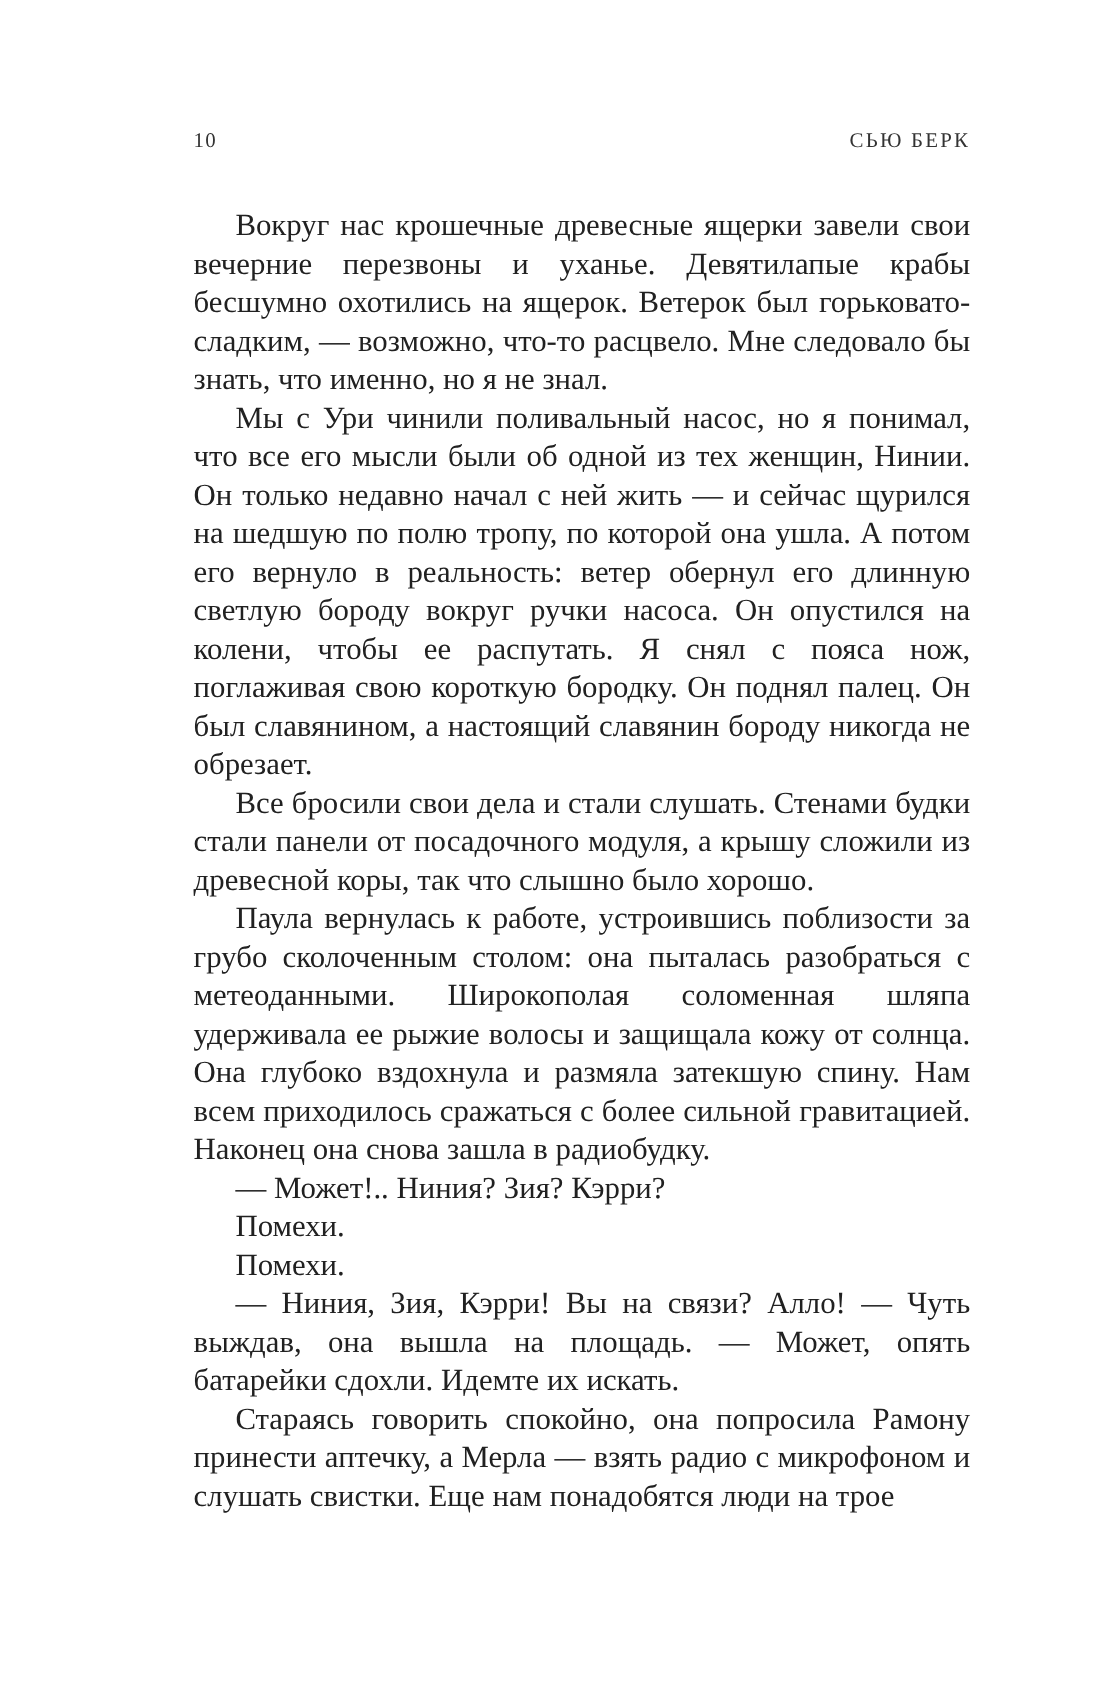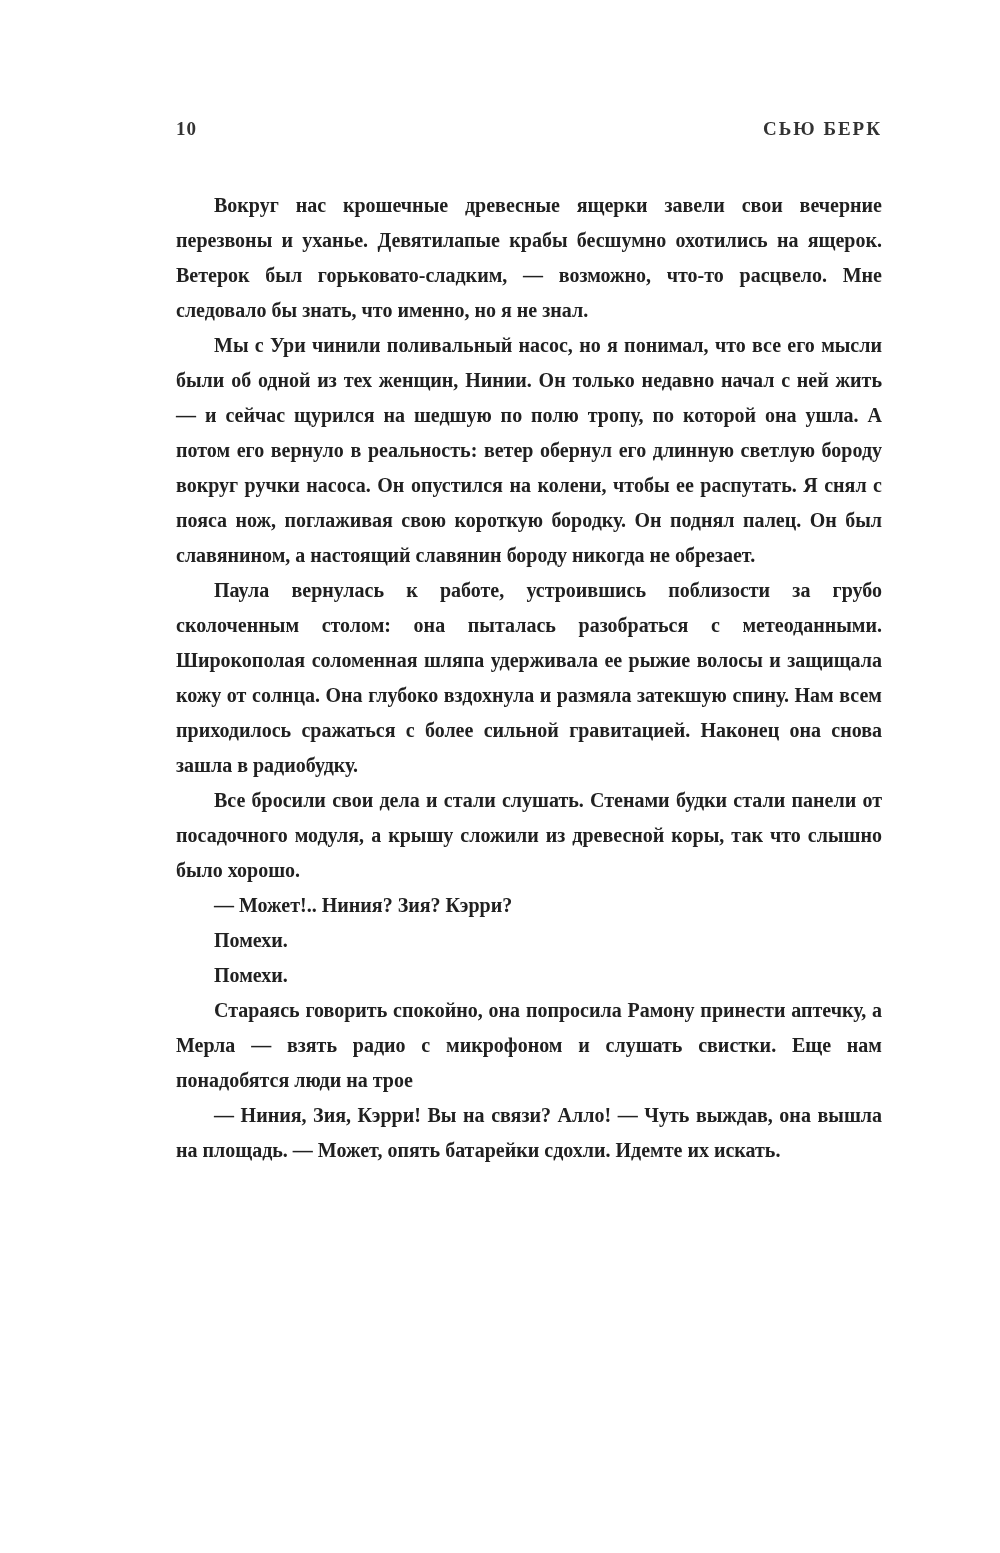--- a/index.html
+++ b/index.html
@@ -8,21 +8,20 @@
     background: #ffffff;
   }
   .page {
     position: relative;
     width: 1000px;
     height: 1553px;
     background: #ffffff;
     overflow: hidden;
     font-family: "Liberation Serif", "DejaVu Serif", serif;
     color: #222222;
-    font-weight: bold;
   }
   .running-header {
     position: absolute;
     top: 118px;
     left: 176px;
     width: 706px;
     display: flex;
     justify-content: space-between;
     align-items: baseline;
     font-size: 19px;
@@ -32,21 +31,21 @@
     letter-spacing: 1px;
   }
   .running-title {
     letter-spacing: 2px;
   }
   .content {
     position: absolute;
     top: 188px;
     left: 176px;
     width: 706px;
-    font-size: 20px;
+    font-size: 28px;
     line-height: 35px;
     text-align: justify;
     color: #212121;
   }
   .content p {
     margin: 0;
     padding: 0;
     text-indent: 38px;
   }
 </style>
@@ -56,22 +55,22 @@
 <div class="page">
 
   <div class="running-header">
     <span class="page-number">10</span>
     <span class="running-title">СЬЮ БЕРК</span>
   </div>
 
   <div class="content">
     <p>Вокруг нас крошечные древесные ящерки завели свои вечерние перезвоны и уханье. Девятилапые крабы бесшумно охотились на ящерок. Ветерок был горьковато-сладким, — возможно, что-то расцвело. Мне следовало бы знать, что именно, но я не знал.</p>
     <p>Мы с Ури чинили поливальный насос, но я понимал, что все его мысли были об одной из тех женщин, Нинии. Он только недавно начал с ней жить — и сейчас щурился на шедшую по полю тропу, по которой она ушла. А потом его вернуло в реальность: ветер обернул его длинную светлую бороду вокруг ручки насоса. Он опустился на колени, чтобы ее распутать. Я снял с пояса нож, поглаживая свою короткую бородку. Он поднял палец. Он был славянином, а настоящий славянин бороду никогда не обрезает.</p>
+    <p>Все бросили свои дела и стали слушать. Стенами будки стали панели от посадочного модуля, а крышу сложили из древесной коры, так что слышно было хорошо.</p>
     <p>Паула вернулась к работе, устроившись поблизости за грубо сколоченным столом: она пыталась разобраться с метеоданными. Широкополая соломенная шляпа удерживала ее рыжие волосы и защищала кожу от солнца. Она глубоко вздохнула и размяла затекшую спину. Нам всем приходилось сражаться с более сильной гравитацией. Наконец она снова зашла в радиобудку.</p>
-    <p>Все бросили свои дела и стали слушать. Стенами будки стали панели от посадочного модуля, а крышу сложили из древесной коры, так что слышно было хорошо.</p>
     <p>— Может!.. Ниния? Зия? Кэрри?</p>
     <p>Помехи.</p>
     <p>Помехи.</p>
+    <p>— Ниния, Зия, Кэрри! Вы на связи? Алло! — Чуть выждав, она вышла на площадь. — Может, опять батарейки сдохли. Идемте их искать.</p>
     <p>Стараясь говорить спокойно, она попросила Рамону принести аптечку, а Мерла — взять радио с микрофоном и слушать свистки. Еще нам понадобятся люди на трое</p>
-    <p>— Ниния, Зия, Кэрри! Вы на связи? Алло! — Чуть выждав, она вышла на площадь. — Может, опять батарейки сдохли. Идемте их искать.</p>
   </div>
 
 </div>
 
 </body></html>

